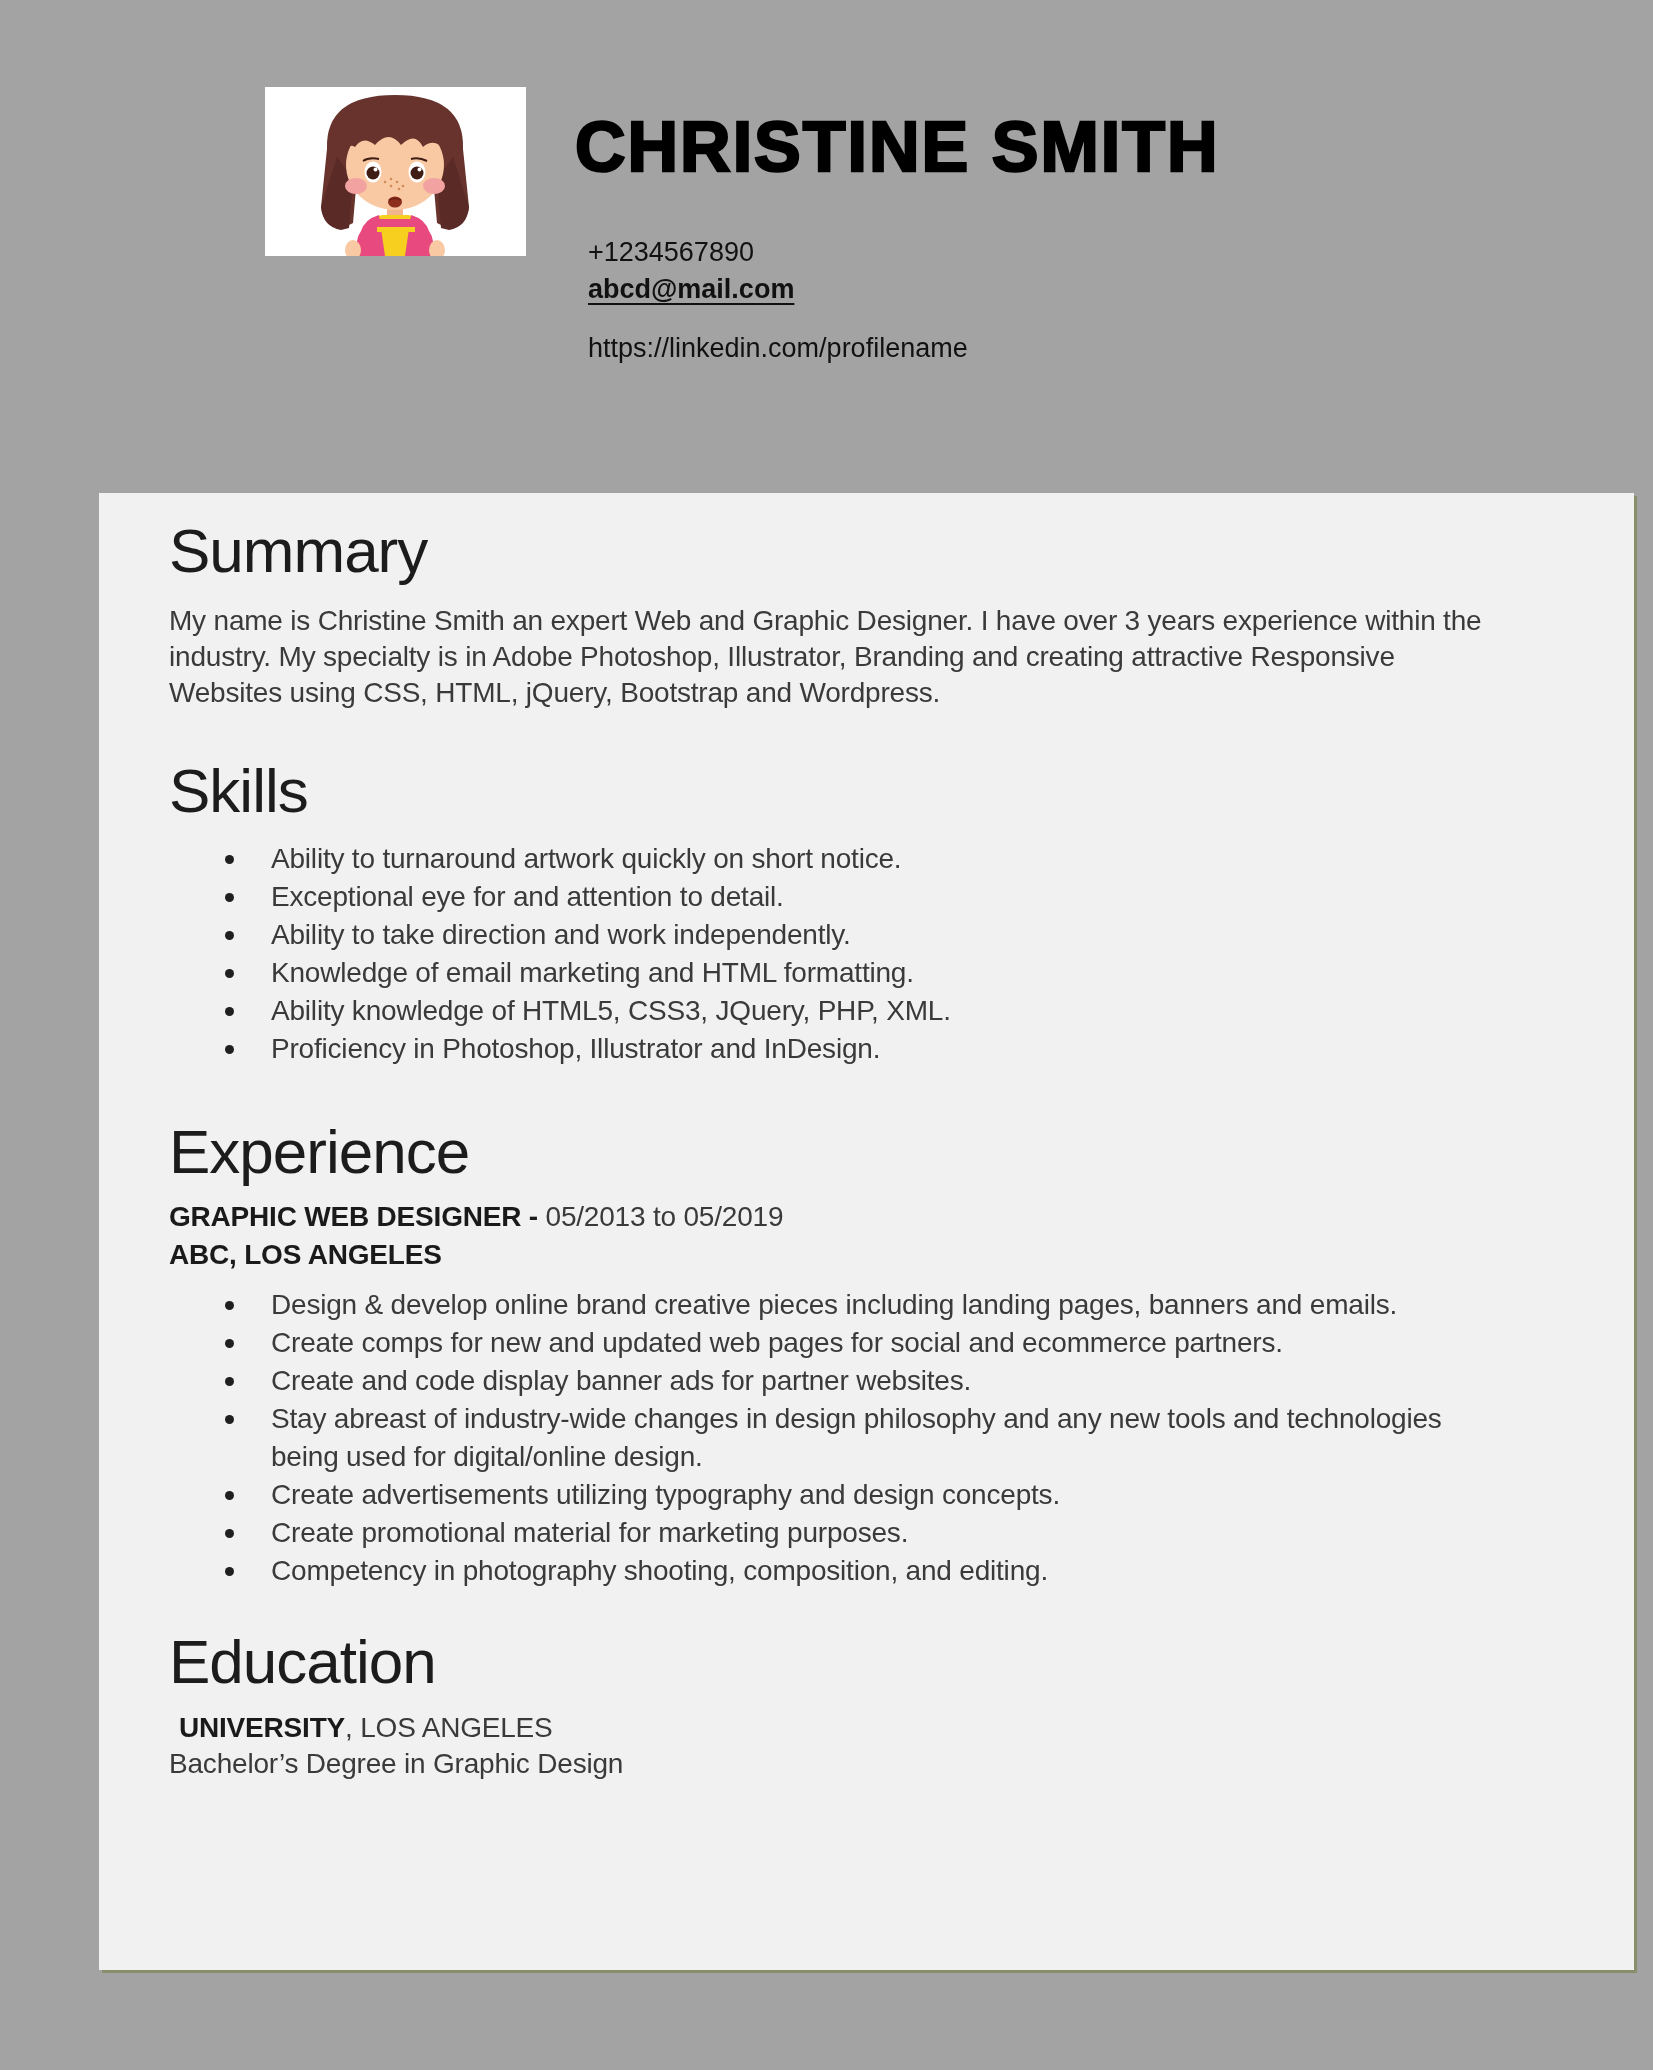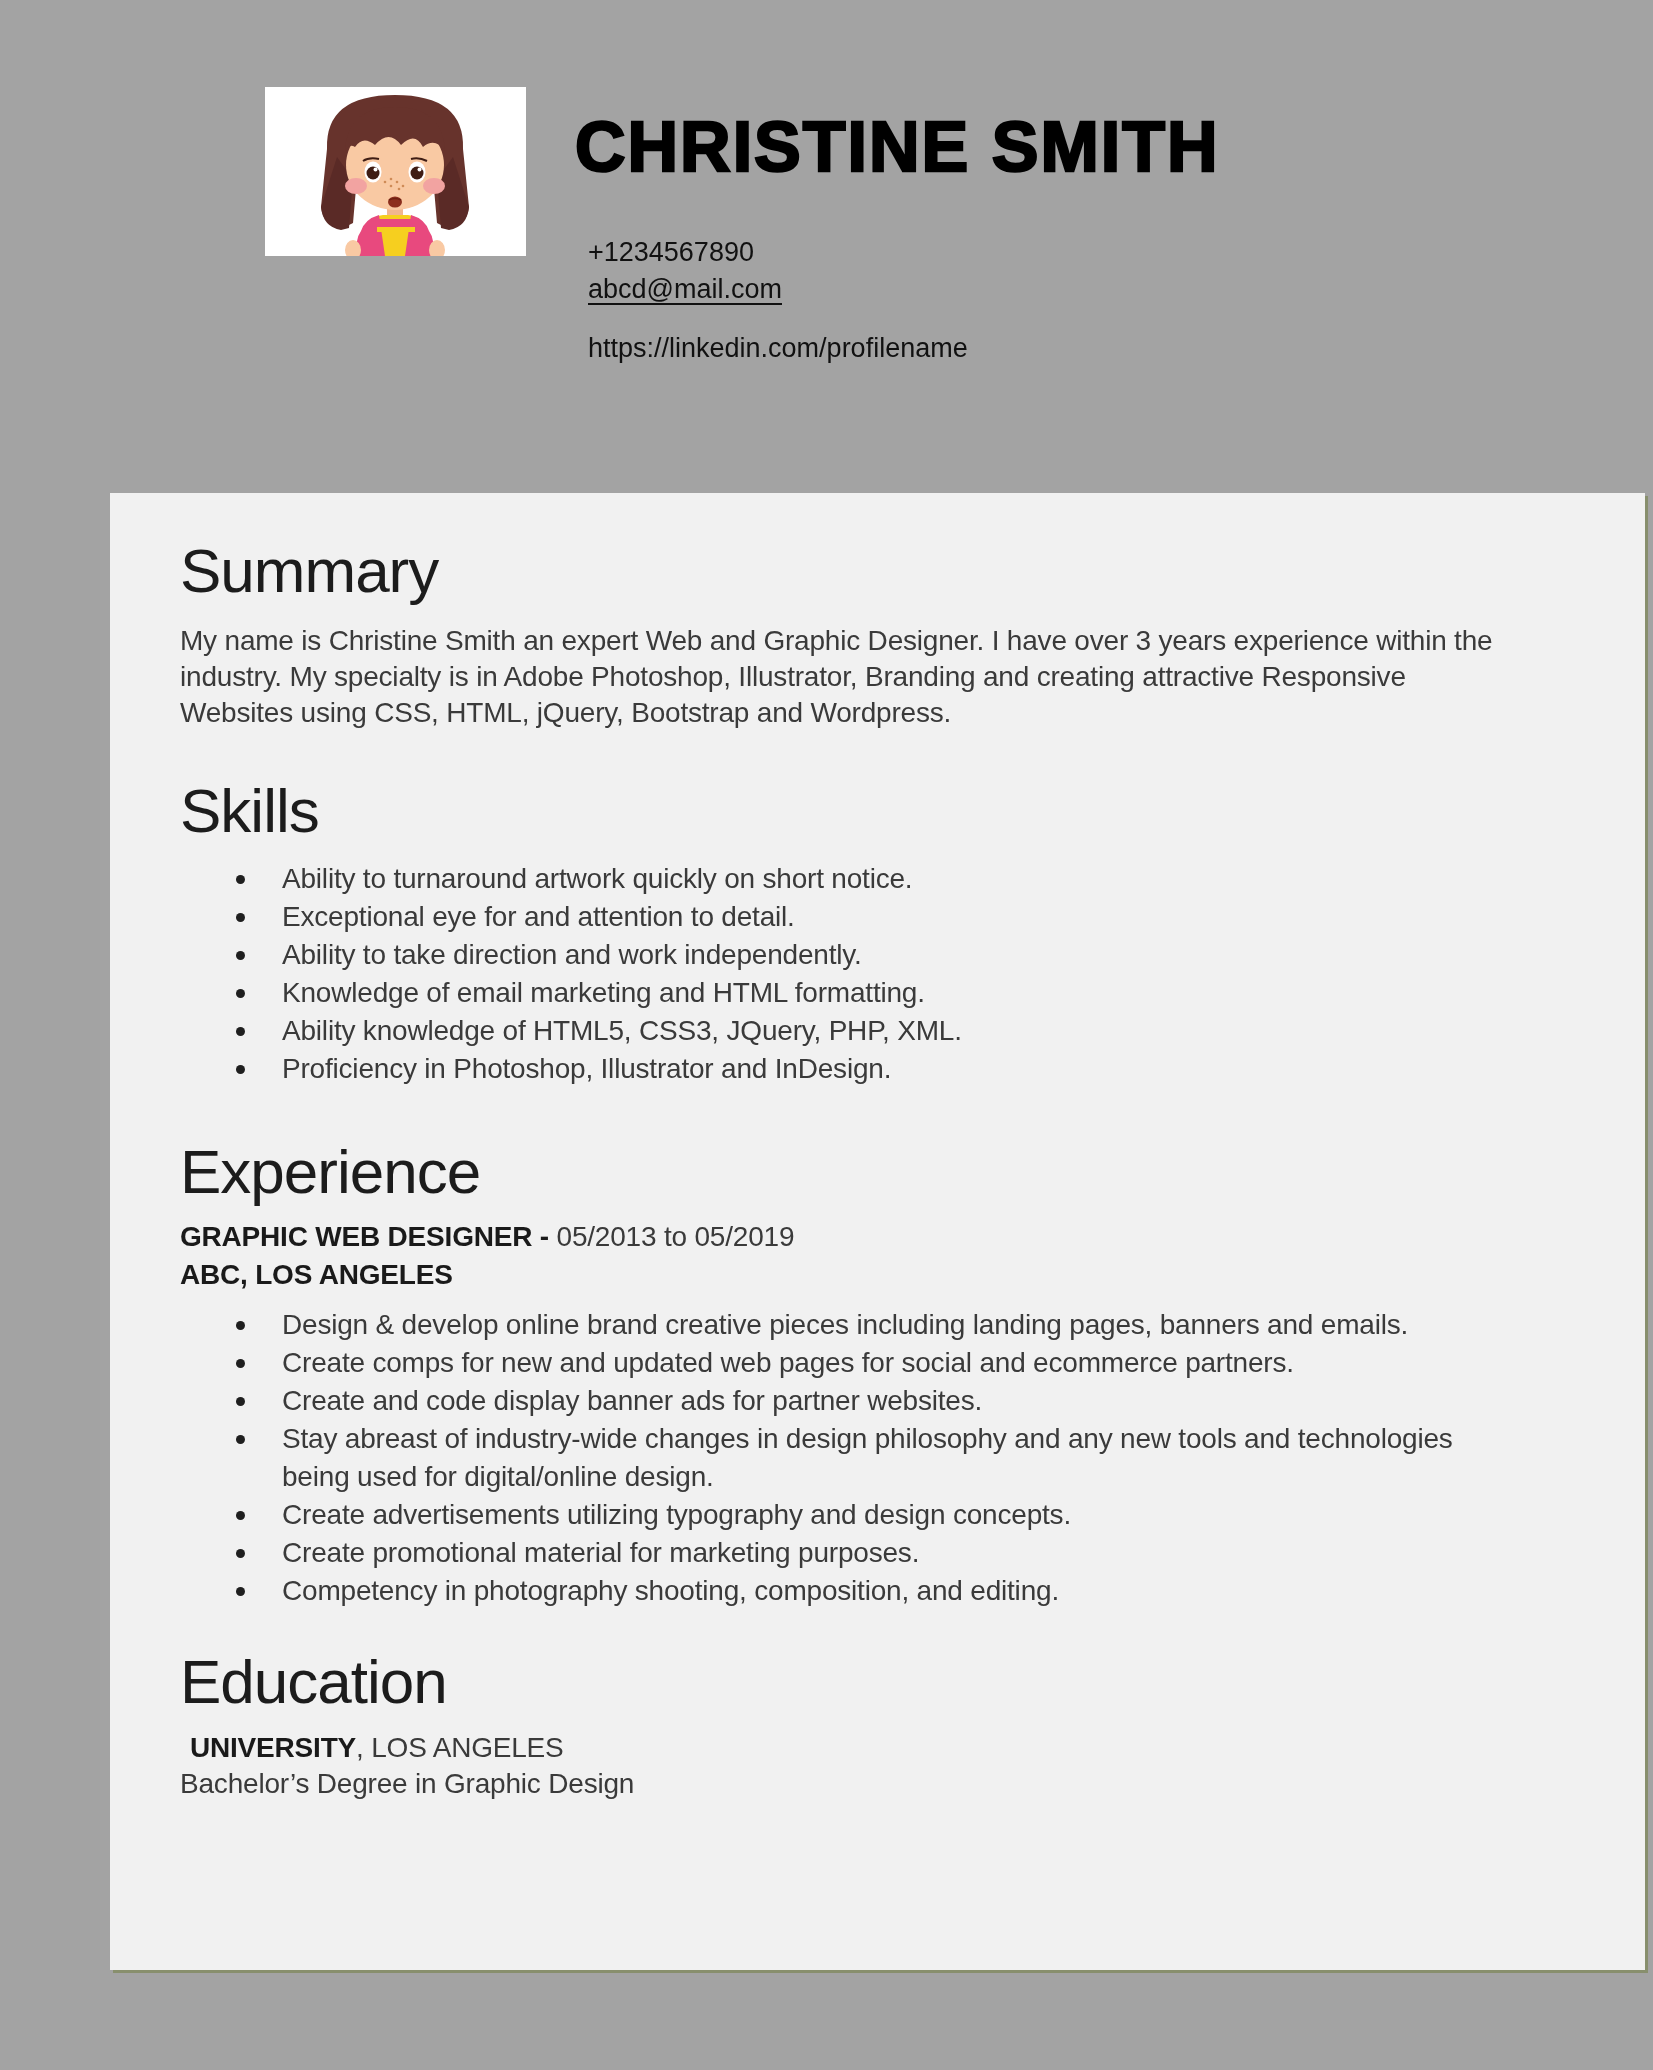--- a/index.html
+++ b/index.html
@@ -42,31 +42,32 @@
     left: 588px; top: 234px;
     font-size: 27px;
     color: #111111;
     line-height: 37px;
   }
   .contact-line { white-space: nowrap; }
   .email-line {
     text-decoration: underline;
     text-decoration-thickness: 2px;
     text-underline-offset: 5px;
+    font-weight: bold;
   }
   .linkedin-line { margin-top: 22px; }
 
   
   .panel {
     position: absolute;
-    left: 110px; top: 493px;
+    left: 99px; top: 493px;
     width: 1535px; height: 1477px;
     background: #f1f1f1;
     box-shadow: 3px 3px 0 rgba(105, 120, 45, 0.45);
-    padding: 40px 0 0 70px;
+    padding: 20px 0 0 70px;
   }
 
   .section-heading {
     font-size: 62px;
     font-weight: 300;
     color: #1c1c1c;
     letter-spacing: -1px;
     line-height: 1.22;
     margin: 0;
   }

